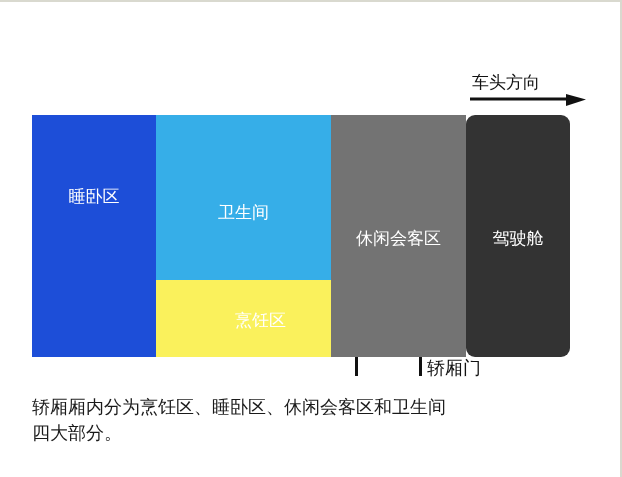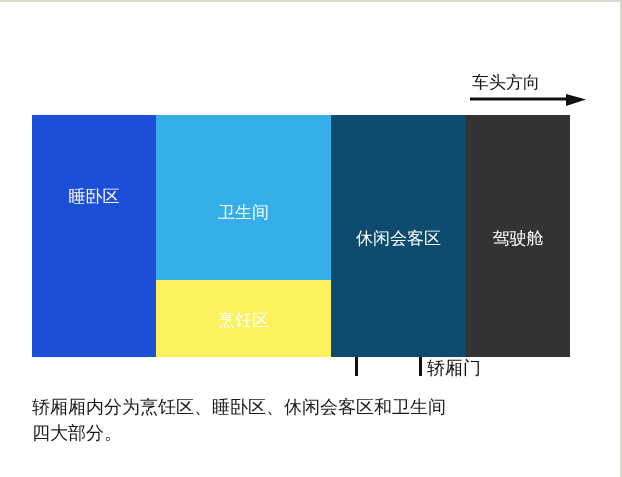--- a/index.html
+++ b/index.html
@@ -93,21 +93,21 @@
 
   #zone-bath    { left: 124px; top: 0px;   width: 175px; height: 165px; }
   #zone-bath .zone-label    { top: 78px; margin-top: 8px; }
 
   #zone-kitchen { left: 124px; top: 165px; width: 175px; height: 77px; }
   #zone-kitchen .zone-label { top: 29px; }
 
   #zone-lounge  { left: 299px; top: 0px;   width: 135px; height: 242px; }
   #zone-lounge .zone-label  { top: 112px; }
 
-  #zone-cockpit { left: 434px; top: 0px;   width: 104px; height: 242px; }
+  #zone-cockpit { left: 434px; top: 0px;   width: 104px; height: 242px; border-radius: 9px; }
   #zone-cockpit .zone-label { top: 112px; }
 
   
   #doors {
     position: absolute;
     left: 350px;
     top: 355px;
     width: 230px;
     height: 30px;
   }
@@ -159,25 +159,25 @@
   <div id="diagram">
 
     <div class="zone" id="zone-sleep" style="background-color: #1d4ed8; color: rgb(242, 248, 232);">
       <div class="zone-label">睡卧区</div>
     </div>
 
     <div class="zone" id="zone-bath" style="background-color: rgb(54, 174, 232); color: rgb(234, 246, 253);">
       <div class="zone-label">卫生间</div>
     </div>
 
-    <div class="zone" id="zone-kitchen" style="background-color: rgb(250, 241, 92); color: rgb(253, 251, 230);">
+    <div class="zone" id="zone-kitchen" style="background-color: rgb(250, 241, 92); color: rgb(253, 251, 230); padding-left: 17px;">
       <div class="zone-label">烹饪区</div>
     </div>
 
-    <div class="zone" id="zone-lounge" style="background-color: #0c4a6e; color: rgb(233, 235, 253);">
+    <div class="zone" id="zone-lounge" style="background-color: #737373; color: rgb(233, 235, 253);">
       <div class="zone-label">休闲会客区</div>
     </div>
 
     <div class="zone" id="zone-cockpit" style="background-color: rgb(51, 51, 51); color: rgb(240, 240, 240);">
       <div class="zone-label">驾驶舱</div>
     </div>
 
   </div>
 
   <div id="caption">

